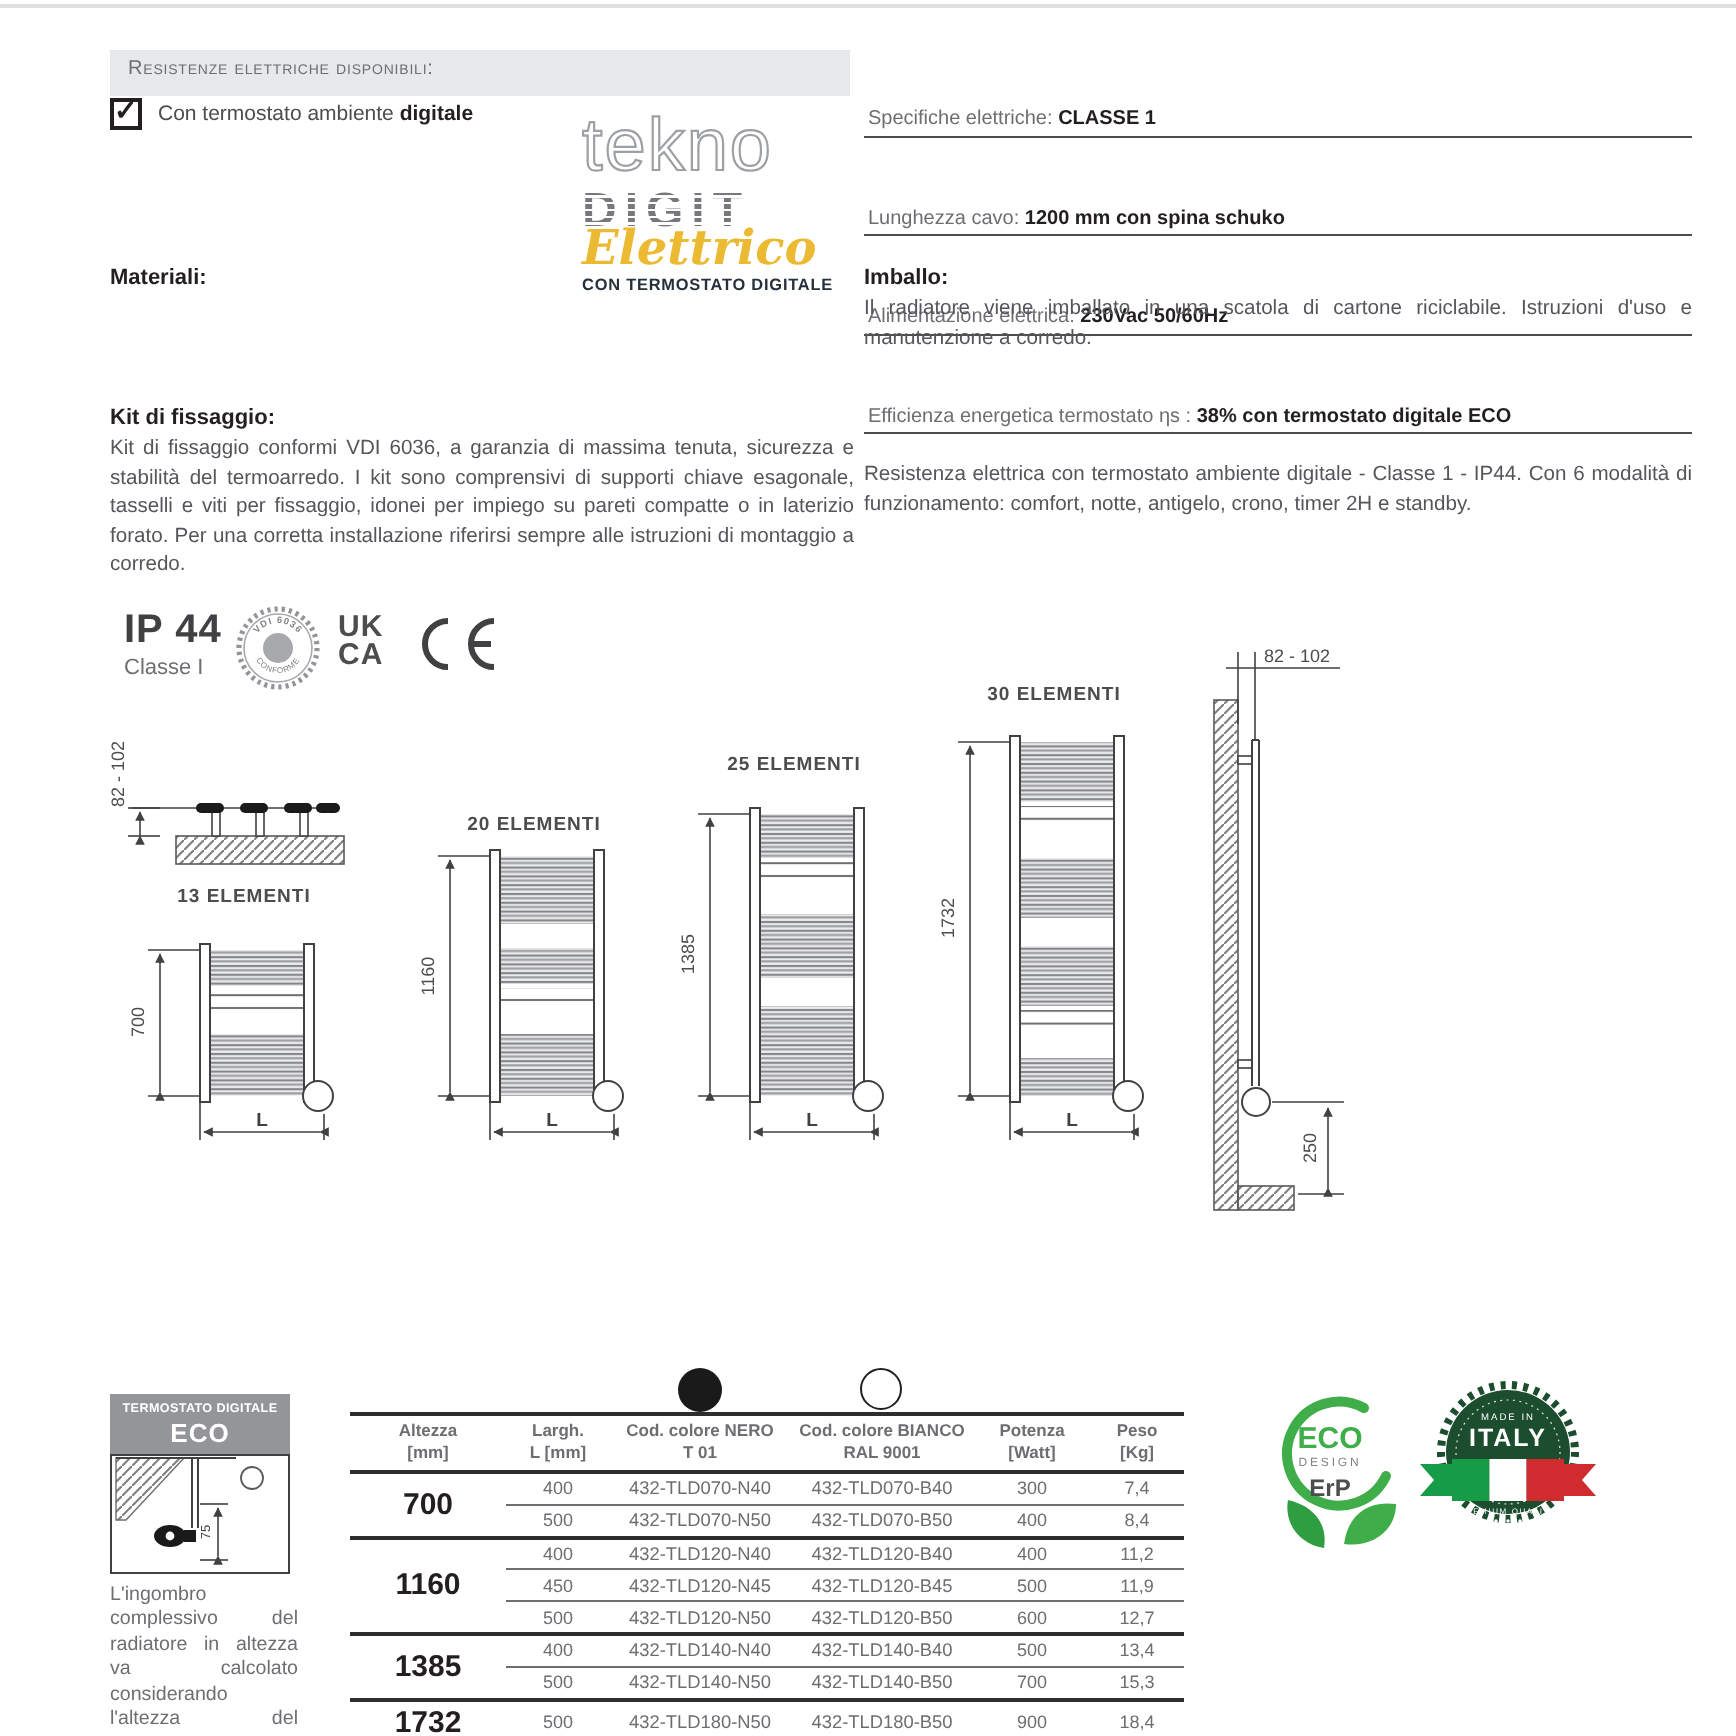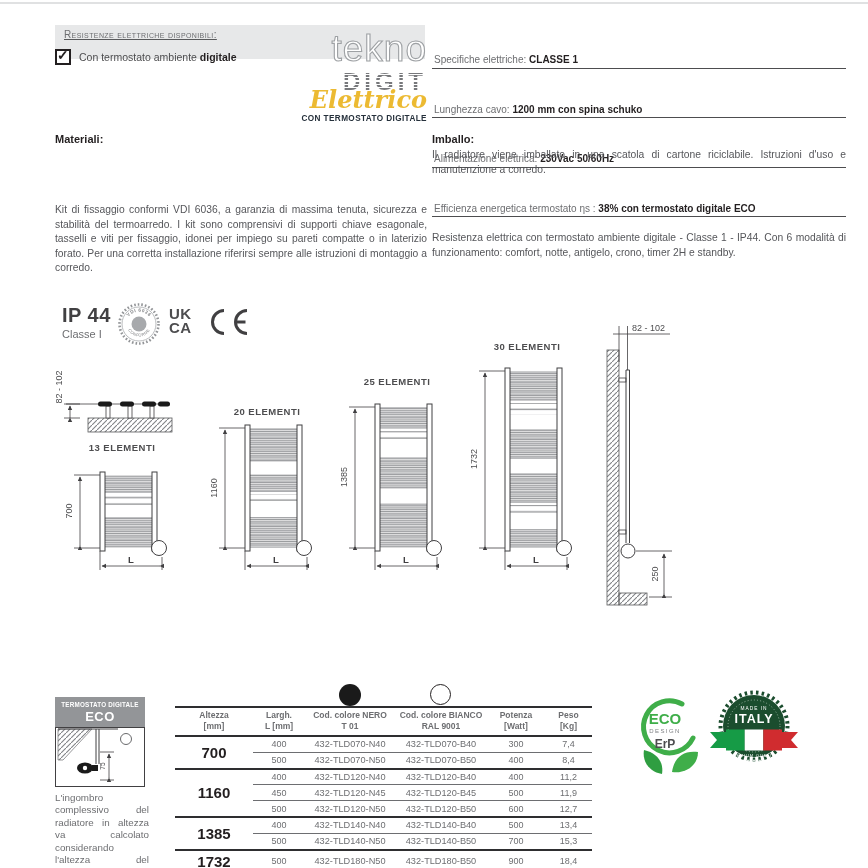--- a/index.html
+++ b/index.html
@@ -5,31 +5,31 @@
   html,body{margin:0;padding:0;background:#fff;}
   body{width:868px;height:868px;position:relative;overflow:hidden;
        font-family:"Liberation Sans",sans-serif;color:#58595b;
        -webkit-font-smoothing:antialiased;}
   .abs{position:absolute;}
 
   
   .top-line{top:2px;left:0;width:868px;height:2px;background:#e0e1e2;}
 
   
-  .hdr-bar{left:55px;top:25px;width:370px;height:34px;background:#e7e8e9;text-decoration:underline;}
+  .hdr-bar{left:55px;top:25px;width:370px;height:23px;background:#e7e8e9;}
   .hdr-bar span{display:block;padding:0 0 0 9px;line-height:20px;font-size:10px;
     font-variant:small-caps;letter-spacing:.4px;color:#6d6e71;}
   .chk-row{left:55px;top:49px;display:flex;align-items:center;}
   .chk-box{width:12px;height:12px;border:2px solid #231f20;position:relative;background:#fff;}
   .chk-box:after{content:"✓";position:absolute;left:0px;top:-4px;font-size:14px;font-weight:bold;color:#231f20;}
   .chk-lab{margin-left:8px;font-size:10.5px;color:#4d4d4f;}
   .chk-lab b{color:#231f20;}
 
   
-  .logo{left:291px;top:30px;width:136px;text-align:right;line-height:1;}
+  .logo{left:291px;top:54px;width:136px;text-align:left;line-height:1;}
   .logo-tekno{font-size:37px;letter-spacing:1px;color:#a7a9ac;font-weight:normal;}
   @supports (-webkit-text-stroke: 1px black){
     .logo-tekno{-webkit-text-stroke:1.1px #9ea1a4;-webkit-text-fill-color:#ffffff;}
   }
   .logo-digit{font-size:24px;font-weight:800;letter-spacing:4px;color:#808285;margin-top:3px;
     background:repeating-linear-gradient(0deg,#77787b 0 2.2px,#ffffff 2.2px 3.4px);
     -webkit-background-clip:text;background-clip:text;}
   @supports (-webkit-background-clip: text){ .logo-digit{color:transparent;} }
   .logo-ele{font-family:"DejaVu Serif",serif;font-style:italic;font-weight:bold;
     font-size:24px;color:#ecba32;margin-top:-6px;}
@@ -130,20 +130,21 @@
   <div class="spec-row"><span>Lunghezza cavo: </span><b>1200 mm con spina schuko</b></div>
   <div class="spec-row"><span>Alimentazione elettrica: </span><b>230Vac 50/60Hz</b></div>
   <div class="spec-row"><span>Efficienza energetica termostato ηs : </span><b>38% con termostato digitale ECO</b></div>
 </div>
 
 <div class="abs mat">
   <div class="sec-title">Materiali:</div>
 </div>
 
 <div class="abs kit">
+  <div class="sec-title">Kit di fissaggio:</div>
   <p class="body-txt">Kit di fissaggio conformi VDI 6036, a garanzia di massima tenuta, sicurezza e stabilità del termoarredo. I kit sono comprensivi di supporti chiave esagonale, tasselli e viti per fissaggio, idonei per impiego su pareti compatte o in laterizio forato. Per una corretta installazione riferirsi sempre alle istruzioni di montaggio a corredo.</p>
 </div>
 
 <div class="abs imb">
   <div class="sec-title">Imballo:</div>
   <p class="body-txt">Il radiatore viene imballato in una scatola di cartone riciclabile. Istruzioni d'uso e manutenzione a corredo.</p>
 </div>
 
 <div class="abs res">
   <p class="body-txt">Resistenza elettrica con termostato ambiente digitale - Classe 1 - IP44. Con 6 modalità di funzionamento: comfort, notte, antigelo, crono, timer 2H e standby.</p>

